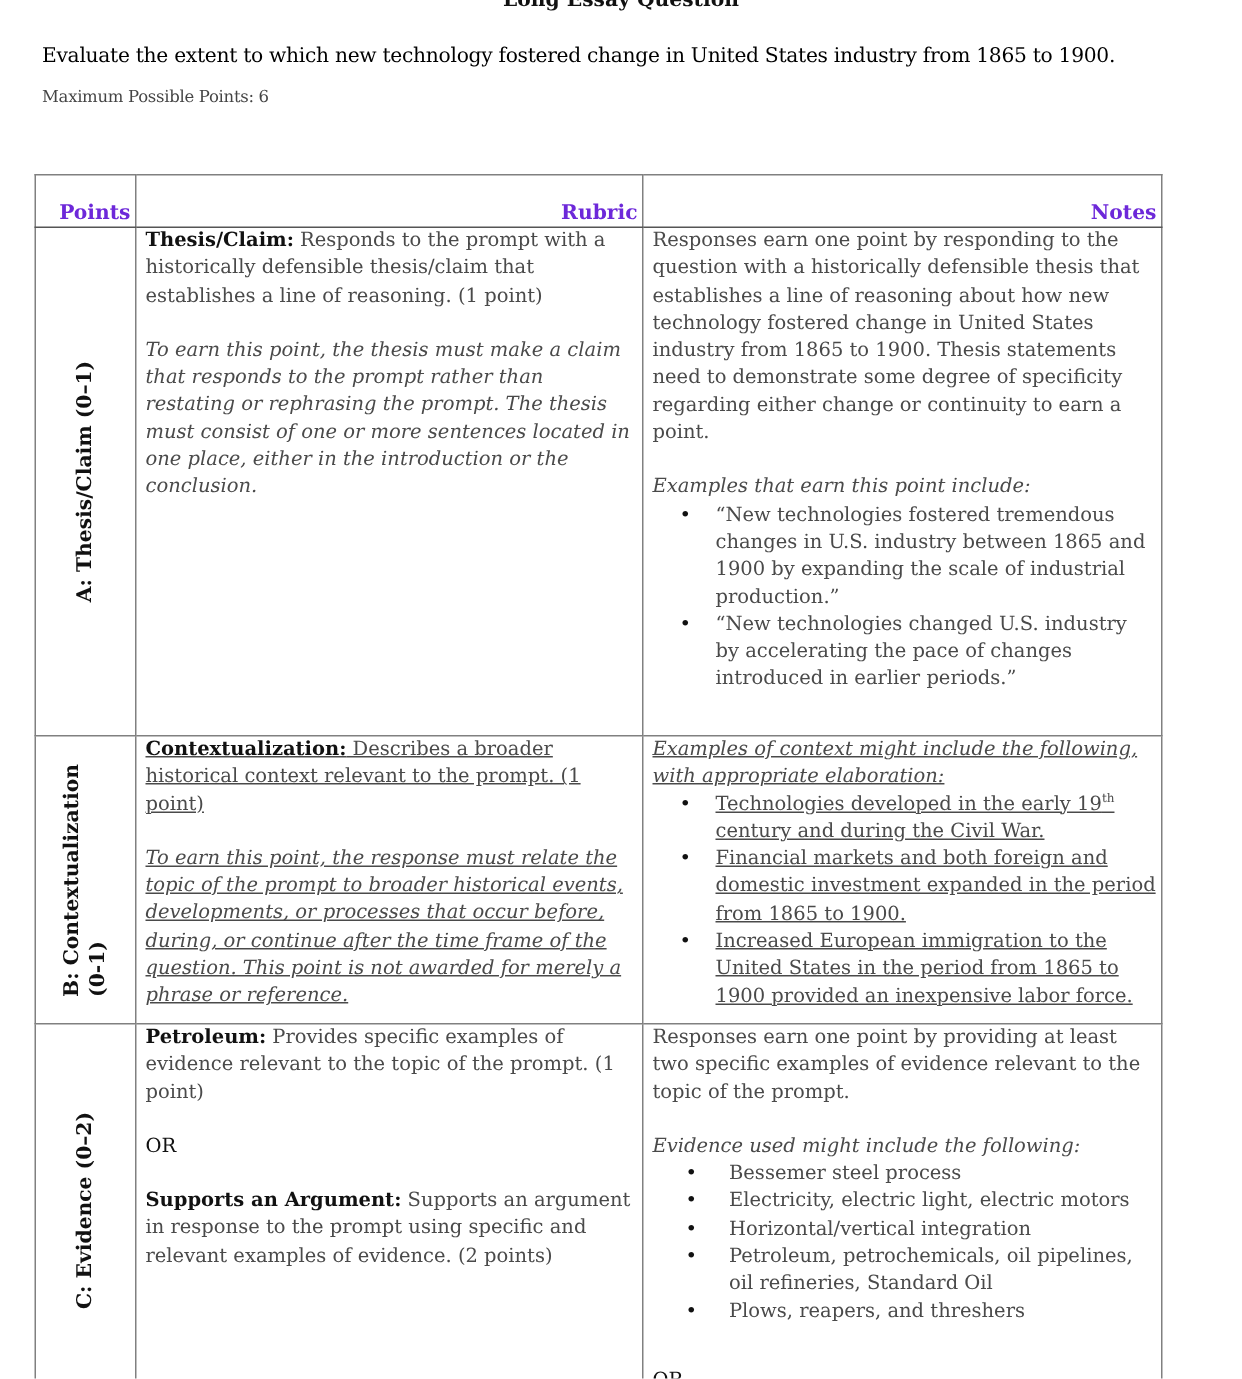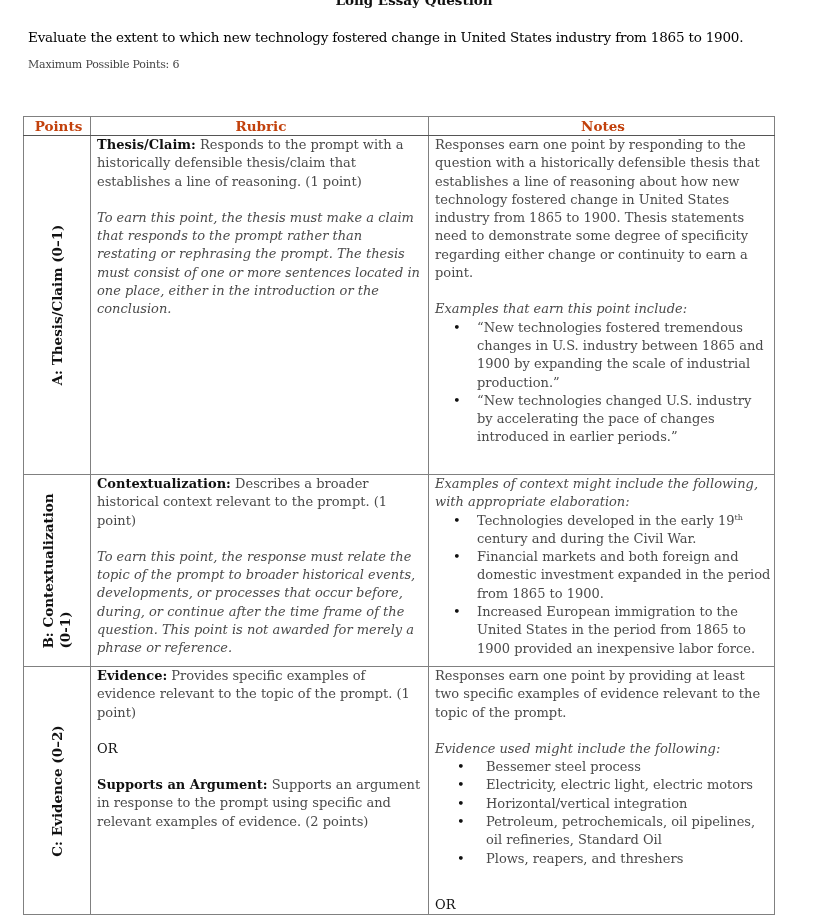--- a/index.html
+++ b/index.html
@@ -22,36 +22,36 @@
   }
   table.rubric {
     position: absolute; left: 23px; top: 116px; width: 751px;
     border-collapse: collapse; table-layout: fixed;
     font-size: 13px; line-height: 18.3px; color: #4a4a4a;
   }
   table.rubric td, table.rubric th {
     border: 1px solid #808080; vertical-align: top; padding: 0 3px 0 6px;
   }
   table.rubric th {
-    text-align: center; font-weight: bold; color: #c2410c; font-size: 13.5px;
-    height: 18px; line-height: 18px; padding-top: 0; padding-bottom: 0;
+    text-align: right; font-weight: bold; color: #6d28d9; font-size: 13.5px;
+    height: 18px; line-height: 18px; padding-top: 16px; padding-bottom: 0;
     border-bottom: 1px solid #555;
   }
   col.c-points { width: 67px; }
   col.c-rubric { width: 338px; }
   col.c-notes  { width: 346px; }
   .pts-cell { position: relative; padding: 0 !important; }
   .vlabel {
     position: absolute; left: 50%; top: 50%;
     transform: translate(-50%, -50%) rotate(-90deg);
     white-space: nowrap; font-weight: bold; color: #111; font-size: 13.5px;
     text-align: center; line-height: 17px;
   }
   .row-a td { height: 338px; margin-top: 33px; }
-  .row-b td { height: 191px; }
+  .row-b td { height: 191px; text-decoration: underline; }
   .row-c td { height: 247px; }
   b.lead { color: #111; }
   .it { font-style: italic; }
   p { margin: 0; }
   .gap { height: 18px; }
   ul.bl { margin: 0; padding: 0 0 0 42px; list-style: none; }
   ul.bl li { position: relative; }
   ul.bl li::before {
     content: "\2022"; position: absolute; left: -24px; top: 0; color: #111; font-size: 13px;
   }
@@ -122,21 +122,21 @@
           <li>Increased European immigration to the United States in the period from 1865 to 1900 provided an inexpensive labor force.</li>
         </ul>
       </td>
     </tr>
 
     <tr class="row-c">
       <td class="pts-cell">
         <div class="vlabel">C: Evidence (0–2)</div>
       </td>
       <td>
-        <p><b class="lead">Evidence:</b><span> Provides specific examples of evidence relevant to the topic of the prompt. (1 point)</span></p>
+        <p><b class="lead">Petroleum:</b><span> Provides specific examples of evidence relevant to the topic of the prompt. (1 point)</span></p>
         <div class="gap"></div>
         <p class="or">OR</p>
         <div class="gap"></div>
         <p><b class="lead">Supports an Argument:</b><span> Supports an argument in response to the prompt using specific and relevant examples of evidence. (2 points)</span></p>
       </td>
       <td style="position:relative">
         <p>Responses earn one point by providing at least two specific examples of evidence relevant to the topic of the prompt.</p>
         <div class="gap"></div>
         <p class="it">Evidence used might include the following:</p>
         <ul class="bl deep">

